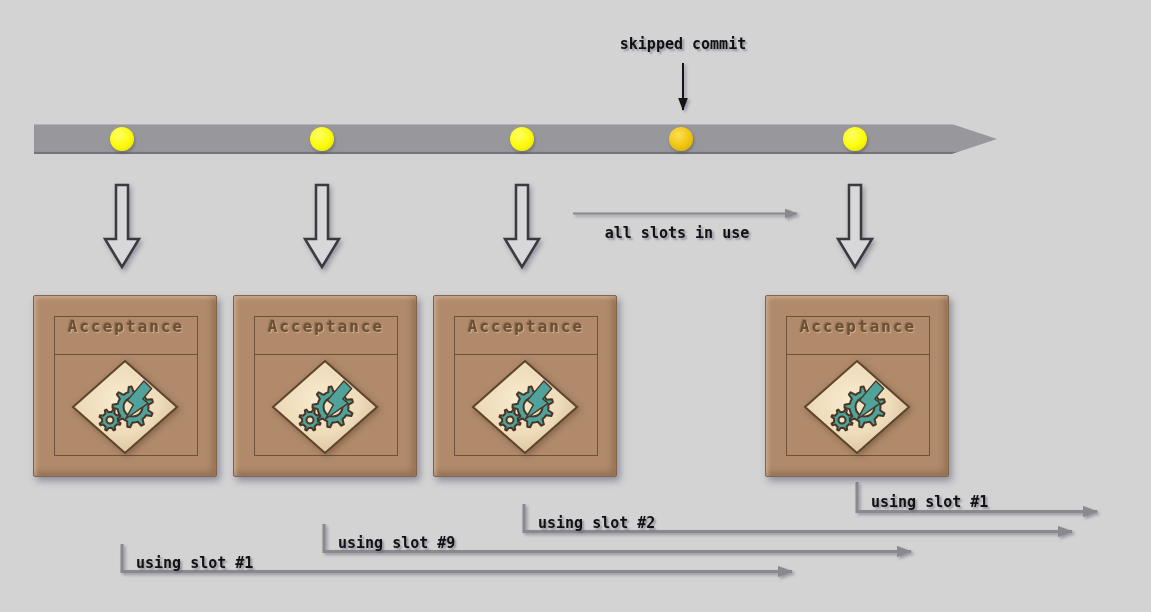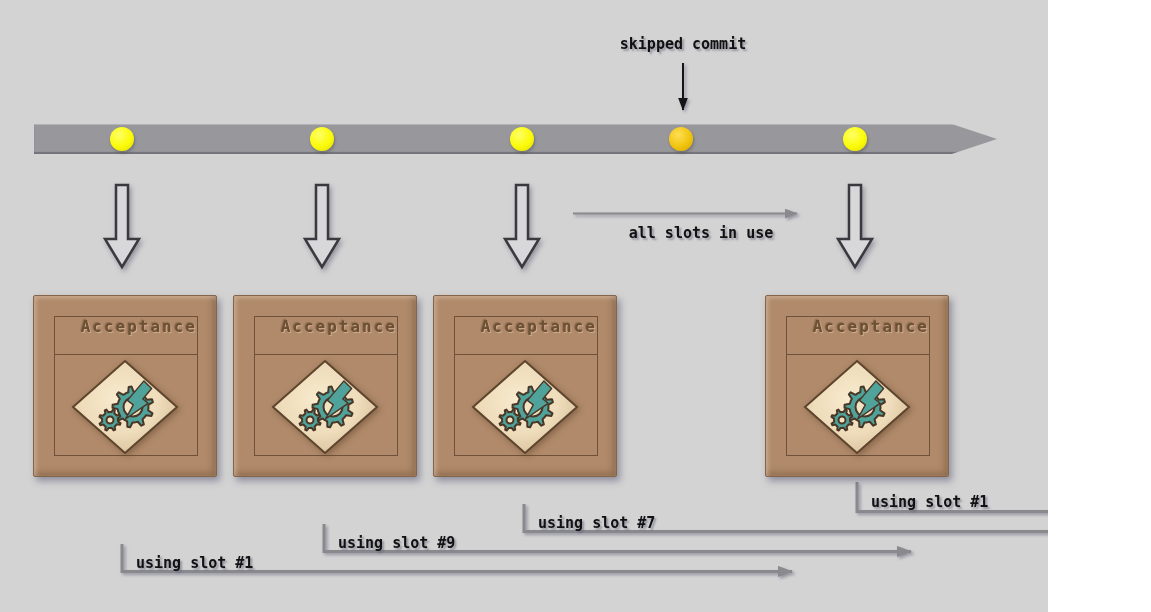--- a/index.html
+++ b/index.html
@@ -1,17 +1,17 @@
 <!DOCTYPE html>
 <html style="--background: #d3d3d3; --timeline-bar: #98979b; --commit-dot: #fbfb08; --skipped-commit-dot: #f0c40e; --box-fill: #b08a6a; --box-border: #85654a; --diamond-border: #5d452d; --gear-teal: #4fa39a; --gear-outline: #4a3626; --icon-hole: #f2e3c5; --connector-gray: #8a898e; --label-black: #111111; --stage-text: #6d4f33; --arrow-outline-fill: #d8d8da; --arrow-outline-stroke: #3a3a3e;"><head>
 <meta charset="utf-8">
 <style>
   html,body { margin:0; padding:0; }
   #canvas {
-    position:relative; width:1048px; height:612px; overflow:hidden;
+    position:relative; width:1151px; height:612px; overflow:hidden;
     background: var(--background);
     font-family: "DejaVu Sans Mono", "Liberation Mono", monospace;
   }
   .lbl {
     position:absolute; white-space:nowrap;
     font: bold 15px "DejaVu Sans Mono", "Liberation Mono", monospace;
     color: var(--label-black);
     text-shadow: 2px 2px 2px rgba(100,100,125,0.55);
   }
   .centerx { transform: translateX(-50%); }
@@ -49,21 +49,21 @@
     border:1px solid var(--box-border); border-radius:2px;
     box-shadow: inset 2px 2px 4px rgba(255,235,215,0.4),
                 inset -3px -3px 7px rgba(75,48,28,0.35),
                 3px 4px 7px rgba(75,75,110,0.5);
   }
   .stage-panel {
     position:absolute; left:20px; right:18px; top:20px; bottom:20px;
     border:1px solid rgba(88,62,40,0.75);
   }
   .stage-title {
-    height:37px; line-height:37px; text-align:right;
+    height:37px; line-height:37px; text-align:center;
     border-bottom:1px solid rgba(88,62,40,0.75);
     font: bold 16px "DejaVu Sans Mono", "Liberation Mono", monospace;
     letter-spacing:2px; color: var(--stage-text);
     text-shadow: 1px 1px 1px rgba(255,232,205,0.4), -1px -1px 1px rgba(70,45,25,0.3);
   }
   .stage-svg { position:absolute; left:37px; top:63px; width:108px; height:96px; overflow:visible; }
   .diamond-shape { stroke: var(--diamond-border); stroke-width:2; stroke-linejoin:miter;
     filter: drop-shadow(2px 2px 3px rgba(70,45,25,0.4)); }
   .gear { fill: var(--gear-teal); stroke: var(--gear-outline); stroke-width:2; stroke-linejoin:round; }
   .hole { fill: var(--icon-hole); stroke: var(--gear-outline); stroke-width:2; }
@@ -112,21 +112,21 @@
     <use href="#downArrowShape" class="down-arrow" transform="translate(855,185)"></use>
 
     <line class="thin-arrow" x1="573" y1="213.5" x2="797" y2="213.5" marker-end="url(#mgray2)"></line>
 
     <path class="conn" d="M122,544 L122,571.5 L792,571.5" marker-end="url(#mgray)"></path>
     <path class="conn" d="M324,524 L324,551.5 L911,551.5" marker-end="url(#mgray)"></path>
     <path class="conn" d="M524,504 L524,531.5 L1072,531.5" marker-end="url(#mgray)"></path>
     <path class="conn" d="M857,482 L857,511.5 L1097,511.5" marker-end="url(#mgray)"></path>
   </svg>
 
-  <div class="lbl centerx" style="left:677px; top:224px;margin-left:24px;">all slots in use</div>
+  <div class="lbl centerx" style="left:677px; top:224px;">all slots in use</div>
 
   <div class="stage" style="left:33px">
     <div class="stage-panel">
       <div class="stage-title">Acceptance</div>
     </div>
     <svg class="stage-svg" viewBox="-54 -48 108 96">
       <polygon class="diamond-shape" points="0,-46 52,0 0,46 -52,0" fill="url(#diamondGrad)"></polygon>
       <path class="gear gear-big" transform="translate(8,0) rotate(12)" d="M15.50,0.00L20.39,2.14L19.89,4.96L14.57,5.30L13.26,8.03L11.87,9.96L14.24,14.75L12.05,16.58L7.75,13.42L5.00,14.67L2.69,15.26L1.43,20.45L-1.43,20.45L-2.69,15.26L-5.61,14.45L-7.75,13.42L-12.05,16.58L-14.24,14.75L-11.87,9.96L-13.58,7.47L-14.57,5.30L-19.89,4.96L-20.39,2.14L-15.50,0.00L-15.20,-3.01L-14.57,-5.30L-18.43,-8.99L-17.00,-11.46L-11.87,-9.96L-9.71,-12.08L-7.75,-13.42L-8.34,-18.73L-5.65,-19.71L-2.69,-15.26L0.32,-15.50L2.69,-15.26L5.65,-19.71L8.34,-18.73L7.75,-13.42L10.21,-11.66L11.87,-9.96L17.00,-11.46L18.43,-8.99L14.57,-5.30L15.32,-2.37Z"></path>
       <circle class="hole" cx="8" cy="0" r="9.5"></circle>
       <path class="bolt" transform="translate(8,0) scale(0.72) rotate(8)" d="M10,-38 L22,-29 L12,-13 L20,-8 L-8,18 L0,-3 L-9,-8 Z"></path>
@@ -172,16 +172,16 @@
       <path class="gear gear-big" transform="translate(8,0) rotate(12)" d="M15.50,0.00L20.39,2.14L19.89,4.96L14.57,5.30L13.26,8.03L11.87,9.96L14.24,14.75L12.05,16.58L7.75,13.42L5.00,14.67L2.69,15.26L1.43,20.45L-1.43,20.45L-2.69,15.26L-5.61,14.45L-7.75,13.42L-12.05,16.58L-14.24,14.75L-11.87,9.96L-13.58,7.47L-14.57,5.30L-19.89,4.96L-20.39,2.14L-15.50,0.00L-15.20,-3.01L-14.57,-5.30L-18.43,-8.99L-17.00,-11.46L-11.87,-9.96L-9.71,-12.08L-7.75,-13.42L-8.34,-18.73L-5.65,-19.71L-2.69,-15.26L0.32,-15.50L2.69,-15.26L5.65,-19.71L8.34,-18.73L7.75,-13.42L10.21,-11.66L11.87,-9.96L17.00,-11.46L18.43,-8.99L14.57,-5.30L15.32,-2.37Z"></path>
       <circle class="hole" cx="8" cy="0" r="9.5"></circle>
       <path class="bolt" transform="translate(8,0) scale(0.72) rotate(8)" d="M10,-38 L22,-29 L12,-13 L20,-8 L-8,18 L0,-3 L-9,-8 Z"></path>
       <path class="gear gear-small" transform="translate(-15,13) rotate(10)" d="M8.00,0.00L10.92,1.29L10.59,2.99L7.39,3.06L6.55,4.60L5.66,5.66L6.81,8.64L5.37,9.60L3.06,7.39L1.38,7.88L0.00,8.00L-1.29,10.92L-2.99,10.59L-3.06,7.39L-4.60,6.55L-5.66,5.66L-8.64,6.81L-9.60,5.37L-7.39,3.06L-7.88,1.38L-8.00,0.00L-10.92,-1.29L-10.59,-2.99L-7.39,-3.06L-6.55,-4.60L-5.66,-5.66L-6.81,-8.64L-5.37,-9.60L-3.06,-7.39L-1.38,-7.88L-0.00,-8.00L1.29,-10.92L2.99,-10.59L3.06,-7.39L4.60,-6.55L5.66,-5.66L8.64,-6.81L9.60,-5.37L7.39,-3.06L7.88,-1.38Z"></path>
       <circle class="hole" cx="-15" cy="13" r="3.5"></circle>
     </svg>
   </div>
 
   <div class="lbl" style="left:136px; top:554px;">using slot #1</div>
   <div class="lbl" style="left:338px; top:534px;">using slot #9</div>
-  <div class="lbl" style="left:538px; top:514px;">using slot #7</div>
+  <div class="lbl" style="left:538px; top:514px;">using slot #2</div>
   <div class="lbl" style="left:871px; top:493px;">using slot #1</div>
 
 </div>
 
 </body></html>

